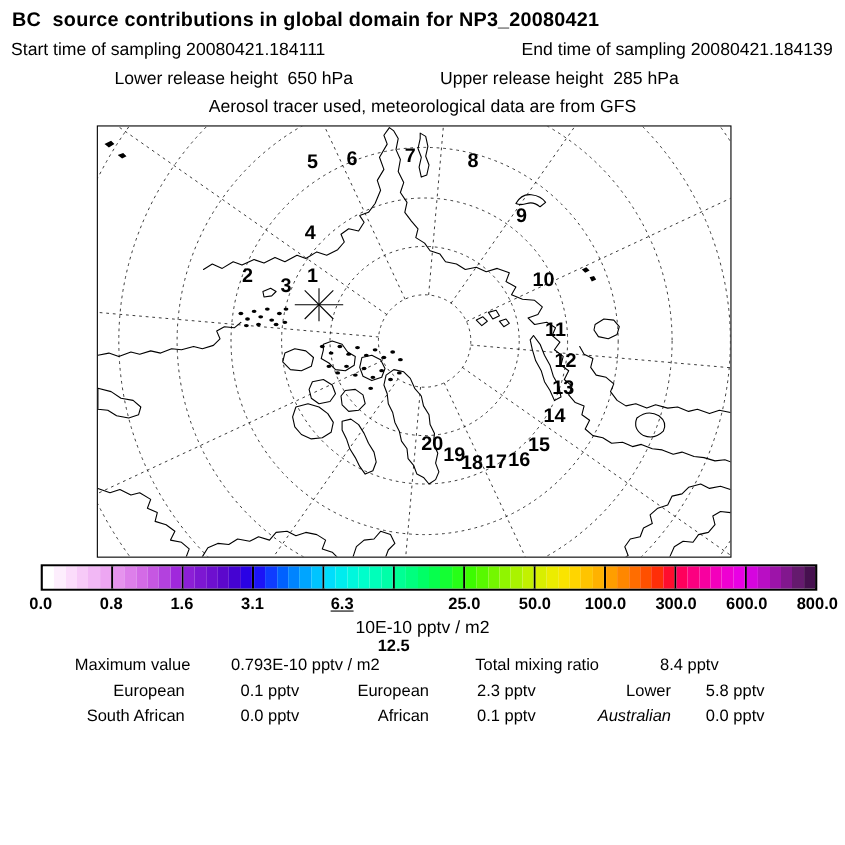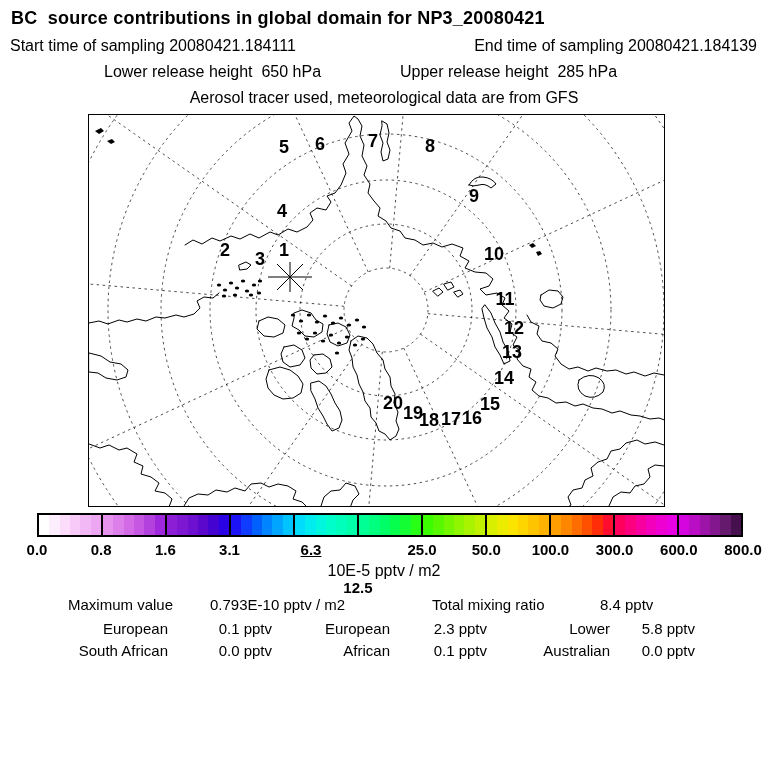--- a/index.html
+++ b/index.html
@@ -289,32 +289,32 @@
     <span class="cb-tick" style="left: 192.545px;">3.1</span>
     <span class="cb-tick" style="left: 274px; text-decoration: underline;">6.3</span>
     <span class="cb-tick" style="left: 320.909px; margin-top: 38px;">12.5</span>
     <span class="cb-tick" style="left: 385.091px;">25.0</span>
     <span class="cb-tick" style="left: 449.273px;">50.0</span>
     <span class="cb-tick" style="left: 513.455px;">100.0</span>
     <span class="cb-tick" style="left: 577.636px;">300.0</span>
     <span class="cb-tick" style="left: 641.818px;">600.0</span>
     <span class="cb-tick" style="left: 706px;">800.0</span>
   </div>
-<div class="abs unit-line">10E-5 pptv / m2</div>
+<div class="abs unit-line">10E-10 pptv / m2</div>
 
 <div class="abs stats r1" style="left:68px;">Maximum value</div>
 <div class="abs stats r1" style="left:210px;">0.793E-10 pptv / m2</div>
 <div class="abs stats r1" style="left:432px;">Total mixing ratio</div>
 <div class="abs stats r1" style="left:600px;">8.4 pptv</div>
 
 <div class="abs stats r2 ra" style="left:168px;">European</div>
 <div class="abs stats r2 ra" style="left:272px;">0.1 pptv</div>
 <div class="abs stats r2 ra" style="left:390px;">European</div>
 <div class="abs stats r2 ra" style="left:487px;">2.3 pptv</div>
 <div class="abs stats r2 ra" style="left:610px;">Lower</div>
 <div class="abs stats r2 ra" style="left:695px;">5.8 pptv</div>
 
 <div class="abs stats r3 ra" style="left:168px;">South African</div>
 <div class="abs stats r3 ra" style="left:272px;">0.0 pptv</div>
 <div class="abs stats r3 ra" style="left:390px;">African</div>
 <div class="abs stats r3 ra" style="left:487px;">0.1 pptv</div>
-<div class="abs stats r3 ra" style="left:610px;">Australian</div>
+<div class="abs stats r3 ra" style="left:610px;font-style:italic;">Australian</div>
 <div class="abs stats r3 ra" style="left:695px;">0.0 pptv</div>
 
 </body></html>

